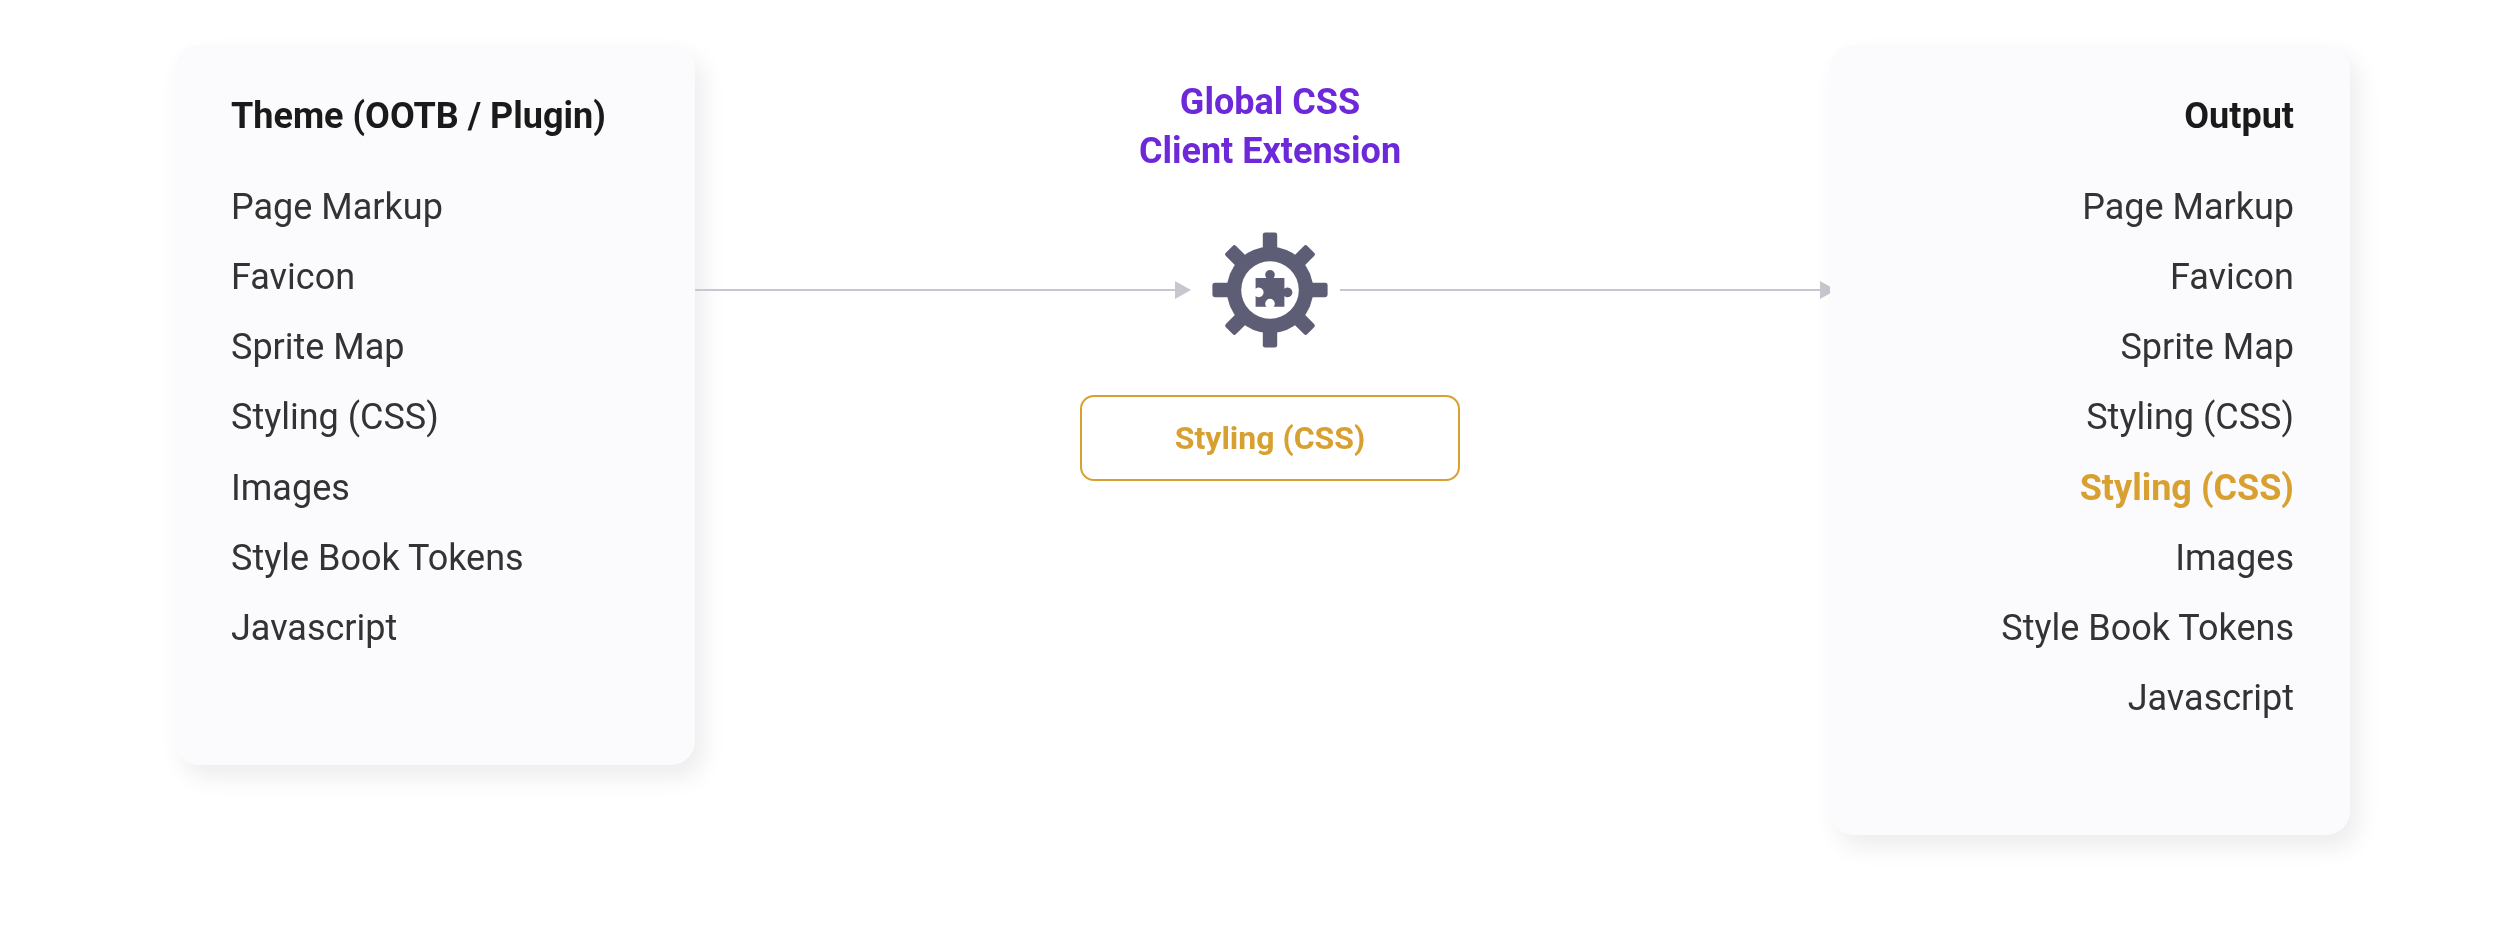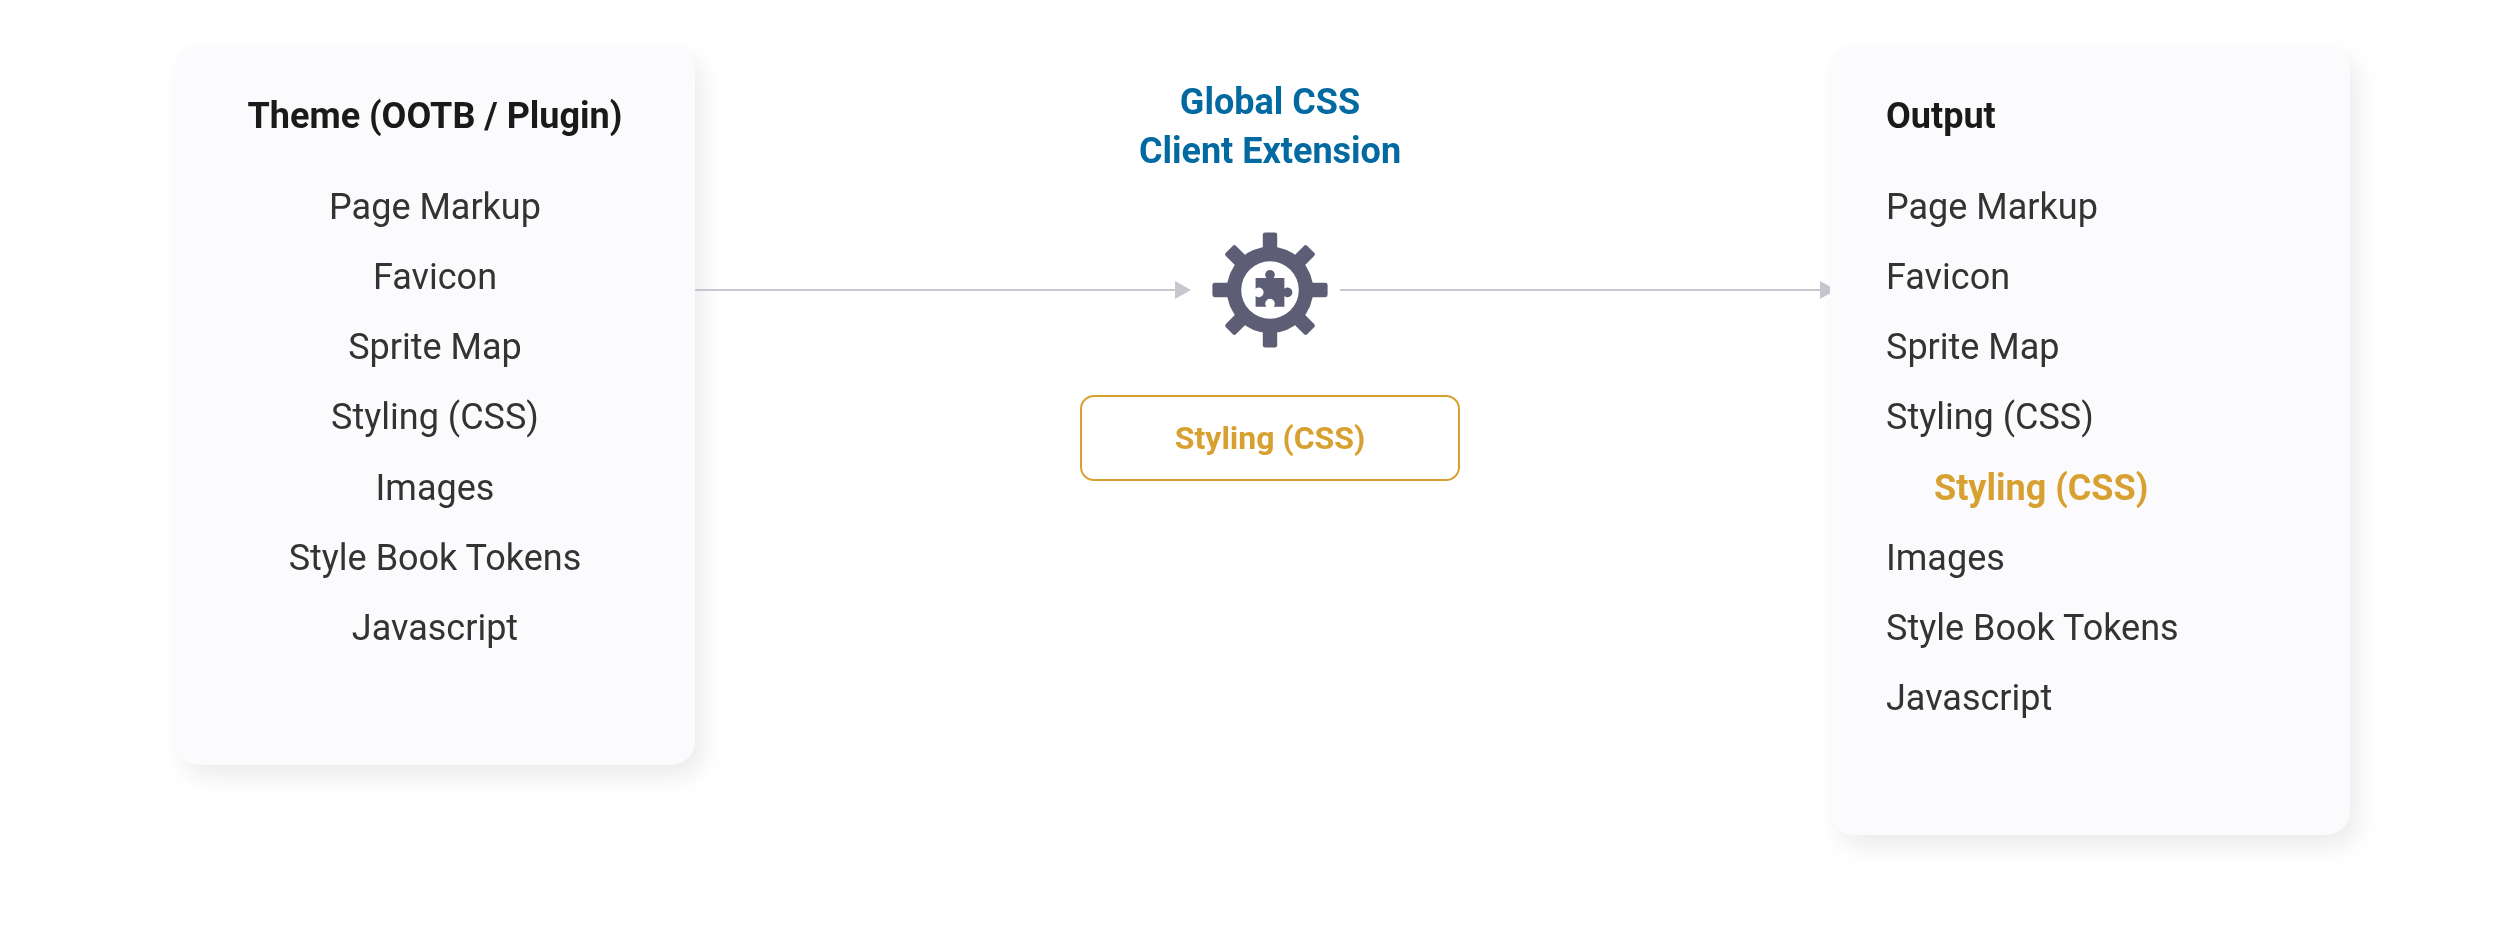--- a/index.html
+++ b/index.html
@@ -21,27 +21,27 @@
     background: #fbfbfd;
     border-radius: 24px;
     padding: 48px 56px 48px 56px;
     box-shadow: 8px 12px 24px rgba(0,0,0,0.08);
   }
   .card-left {
     left: 175px;
     top: 45px;
     width: 520px;
     height: 720px;
-    text-align: center;
   }
   .card-right {
     left: 1830px;
     top: 45px;
     width: 520px;
     height: 790px;
+    text-align: right;
   }
   .card-title {
     font-size: 36px;
     font-weight: 700;
     color: #1a1a1a;
     margin-bottom: 32px;
     line-height: 1.3;
   }
   .card-list {
     list-style: none;
@@ -60,21 +60,21 @@
   .center-block {
     position: absolute;
     left: 960px;
     top: 78px;
     width: 620px;
     text-align: center;
   }
   .center-title {
     font-size: 36px;
     font-weight: 700;
-    color: #0369a1;
+    color: #6d28d9;
     line-height: 1.35;
   }
   .gear-wrap {
     position: absolute;
     left: 1210px;
     top: 230px;
     width: 120px;
     height: 120px;
   }
   .styling-badge {

